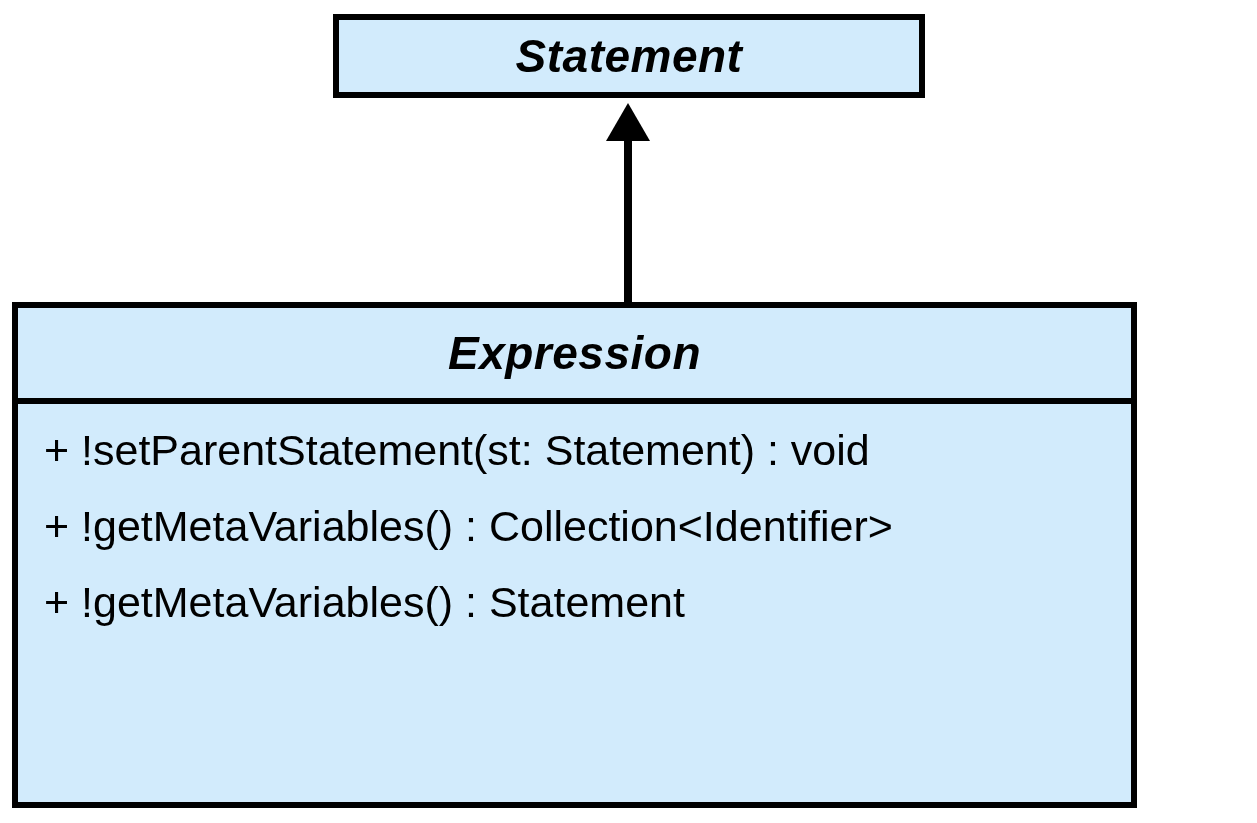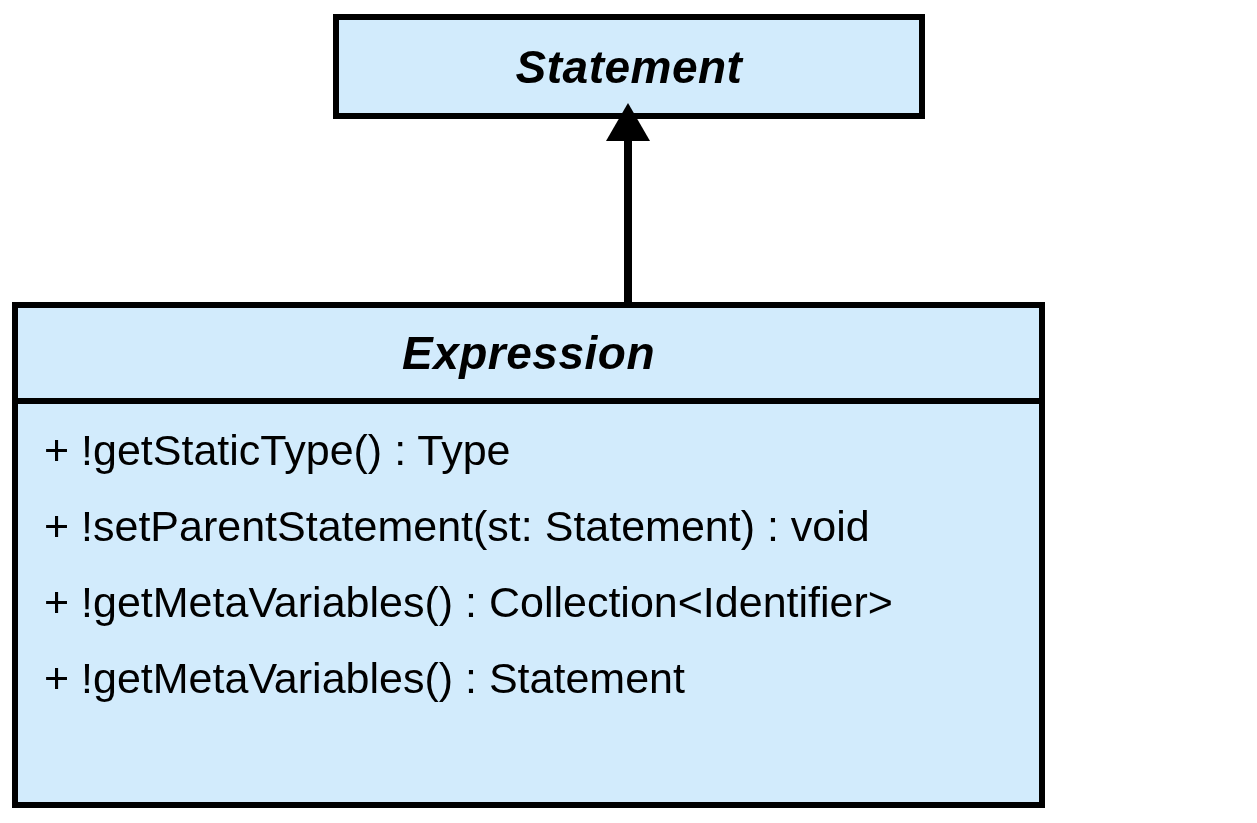--- a/index.html
+++ b/index.html
@@ -18,29 +18,29 @@
   .class-box {
     position: absolute;
     box-sizing: border-box;
     background: var(--box-fill, #d2ebfc);
     border: 6px solid var(--box-border, #000000);
   }
   .statement-box {
     left: 333px;
     top: 14px;
     width: 592px;
-    height: 105px;
+    height: 84px;
     display: flex;
     align-items: center;
     justify-content: center;
   }
   .expression-box {
     left: 12px;
     top: 302px;
-    width: 1033px;
+    width: 1125px;
     height: 506px;
   }
   .class-name {
     font-size: 46px;
     font-weight: bold;
     font-style: italic;
     color: #000000;
     text-align: center;
     letter-spacing: 0.5px;
   }
@@ -82,20 +82,19 @@
   <svg class="arrow-svg" viewBox="0 0 60 205" xmlns="http://www.w3.org/2000/svg">
     <line x1="30" y1="38" x2="30" y2="205" stroke="#000000" stroke-width="8"></line>
     <polygon points="30,3 8,41 52,41" fill="#000000"></polygon>
   </svg>
 
   <div class="class-box expression-box">
     <div class="class-header">
       <div class="class-name">Expression</div>
     </div>
     <div class="methods">
-      <div class="method">+ !getStaticType() : Type</div>
       <div class="method">+ !setParentStatement(st: Statement) : void</div>
       <div class="method">+ !getMetaVariables() : Collection&lt;Identifier&gt;</div>
       <div class="method">+ !getMetaVariables() : Statement</div>
     </div>
   </div>
 
 </div>
 
 </body></html>

